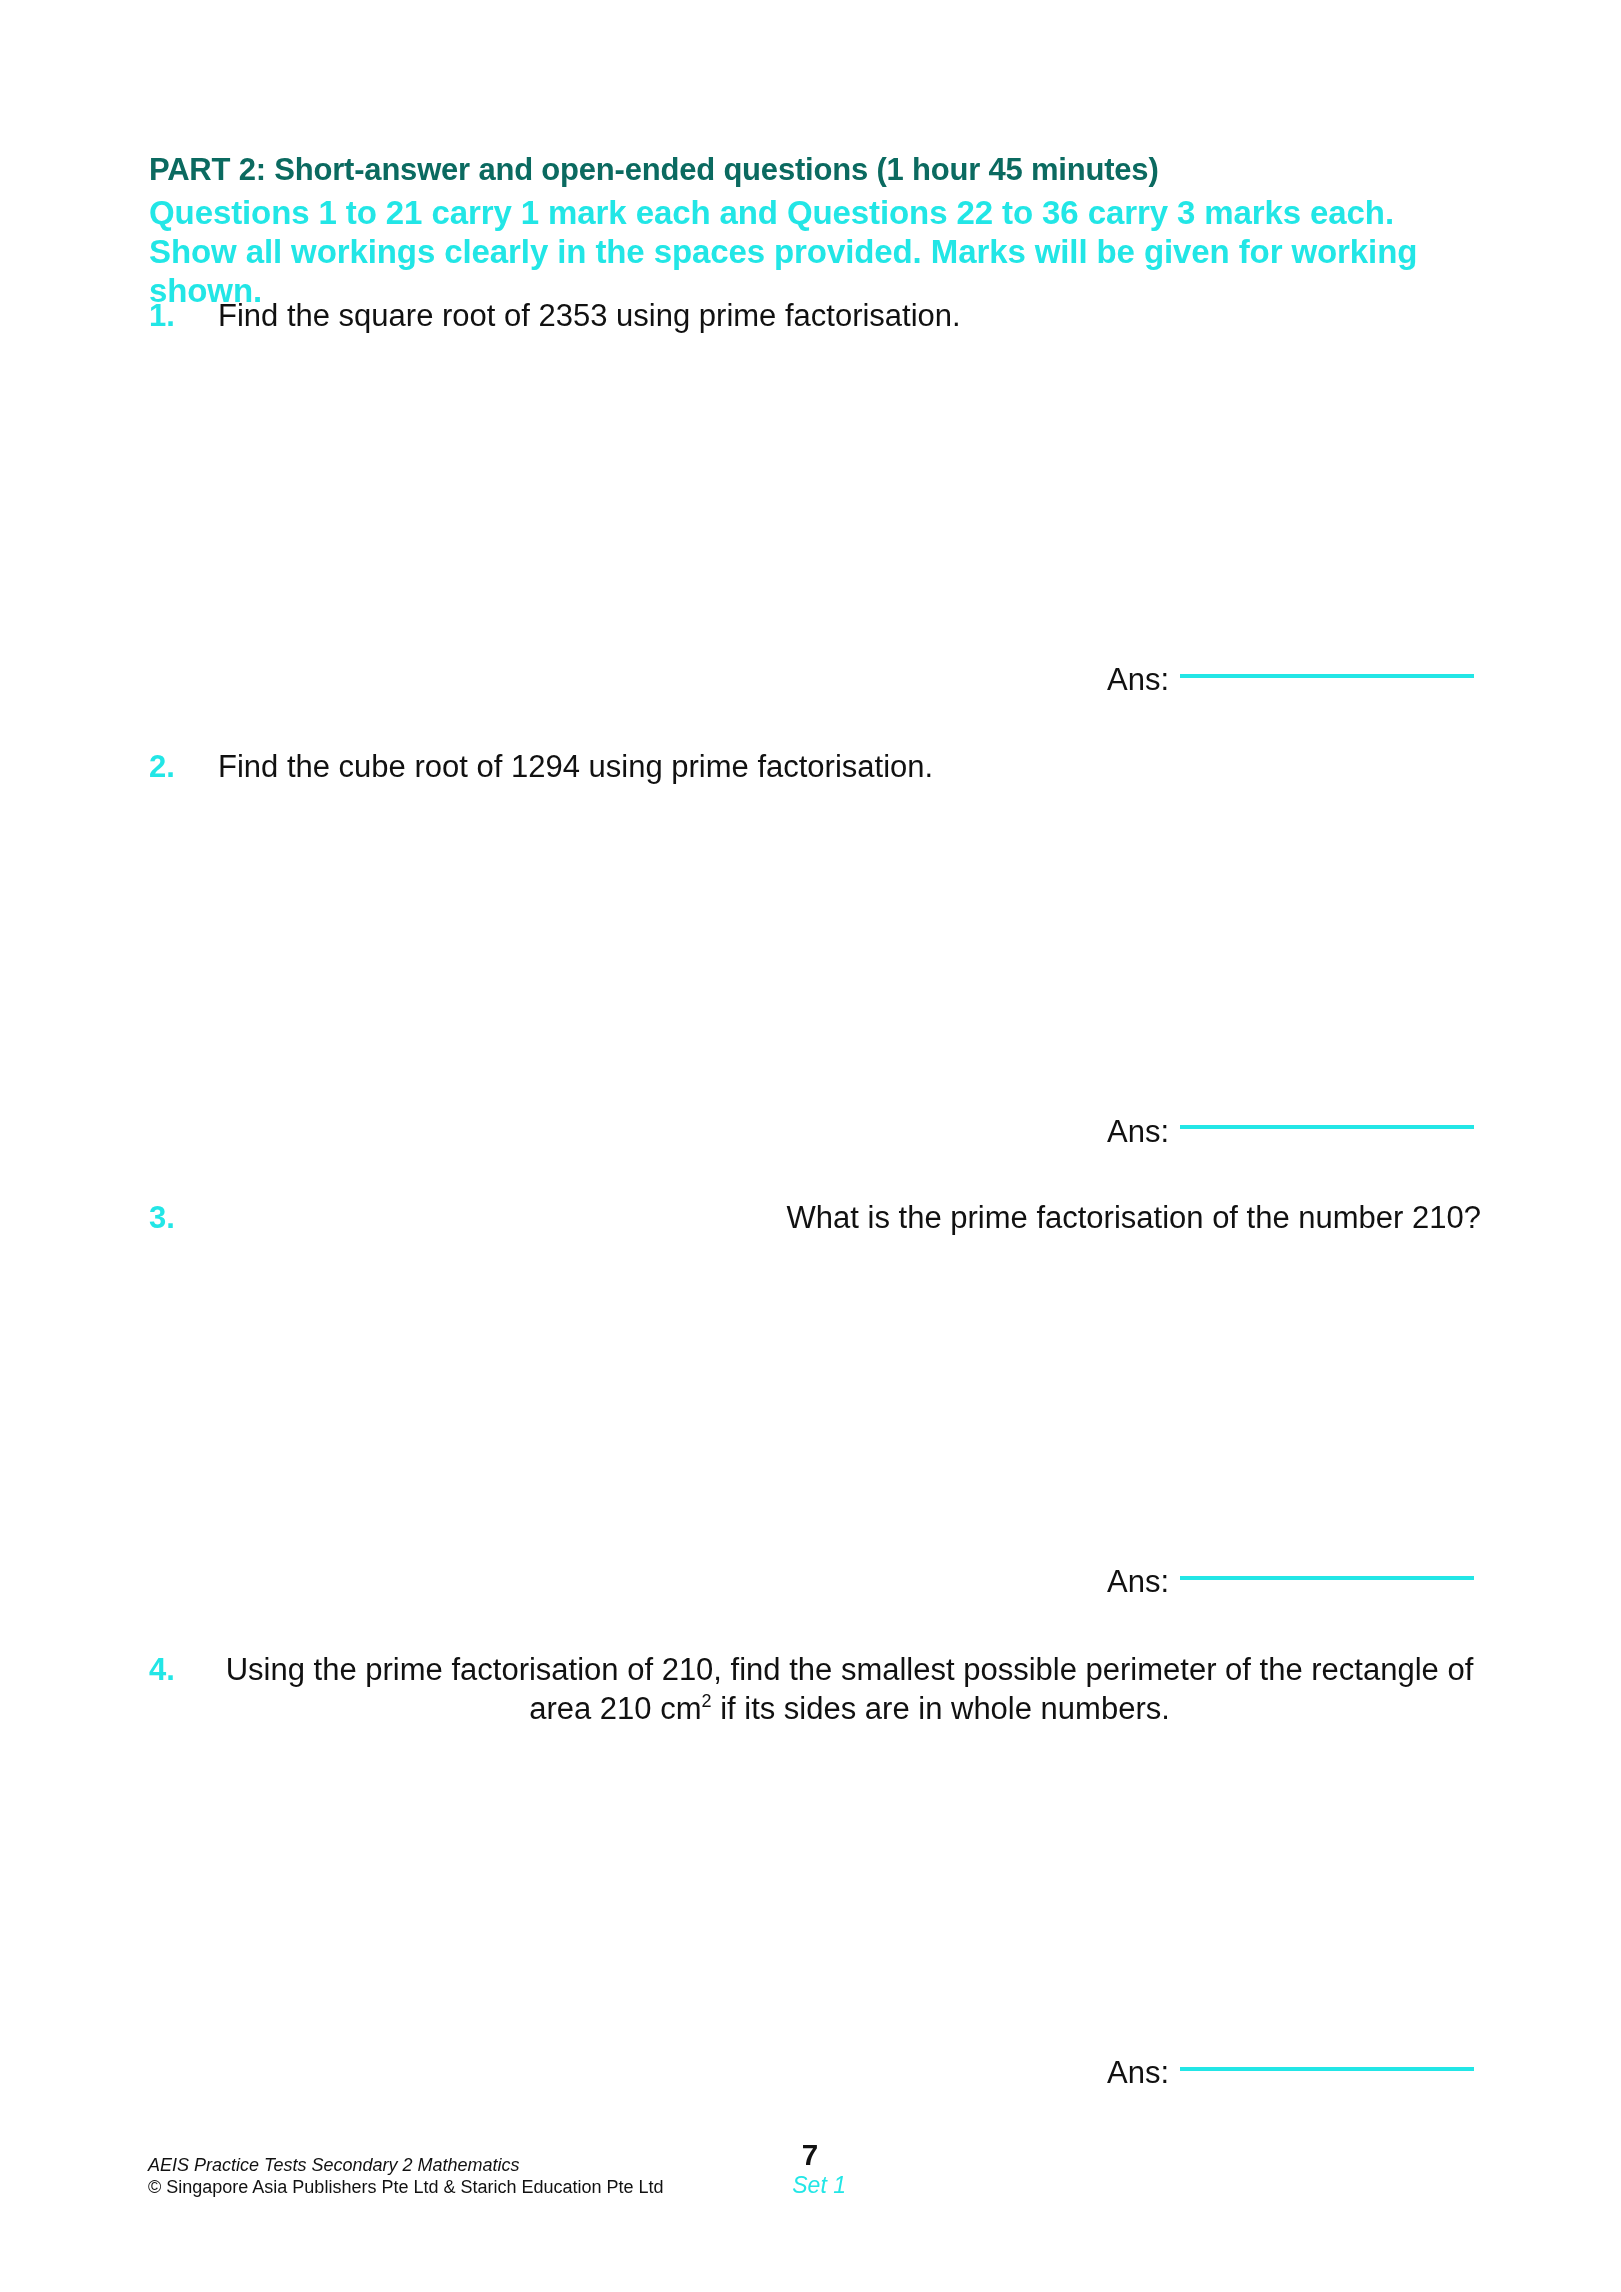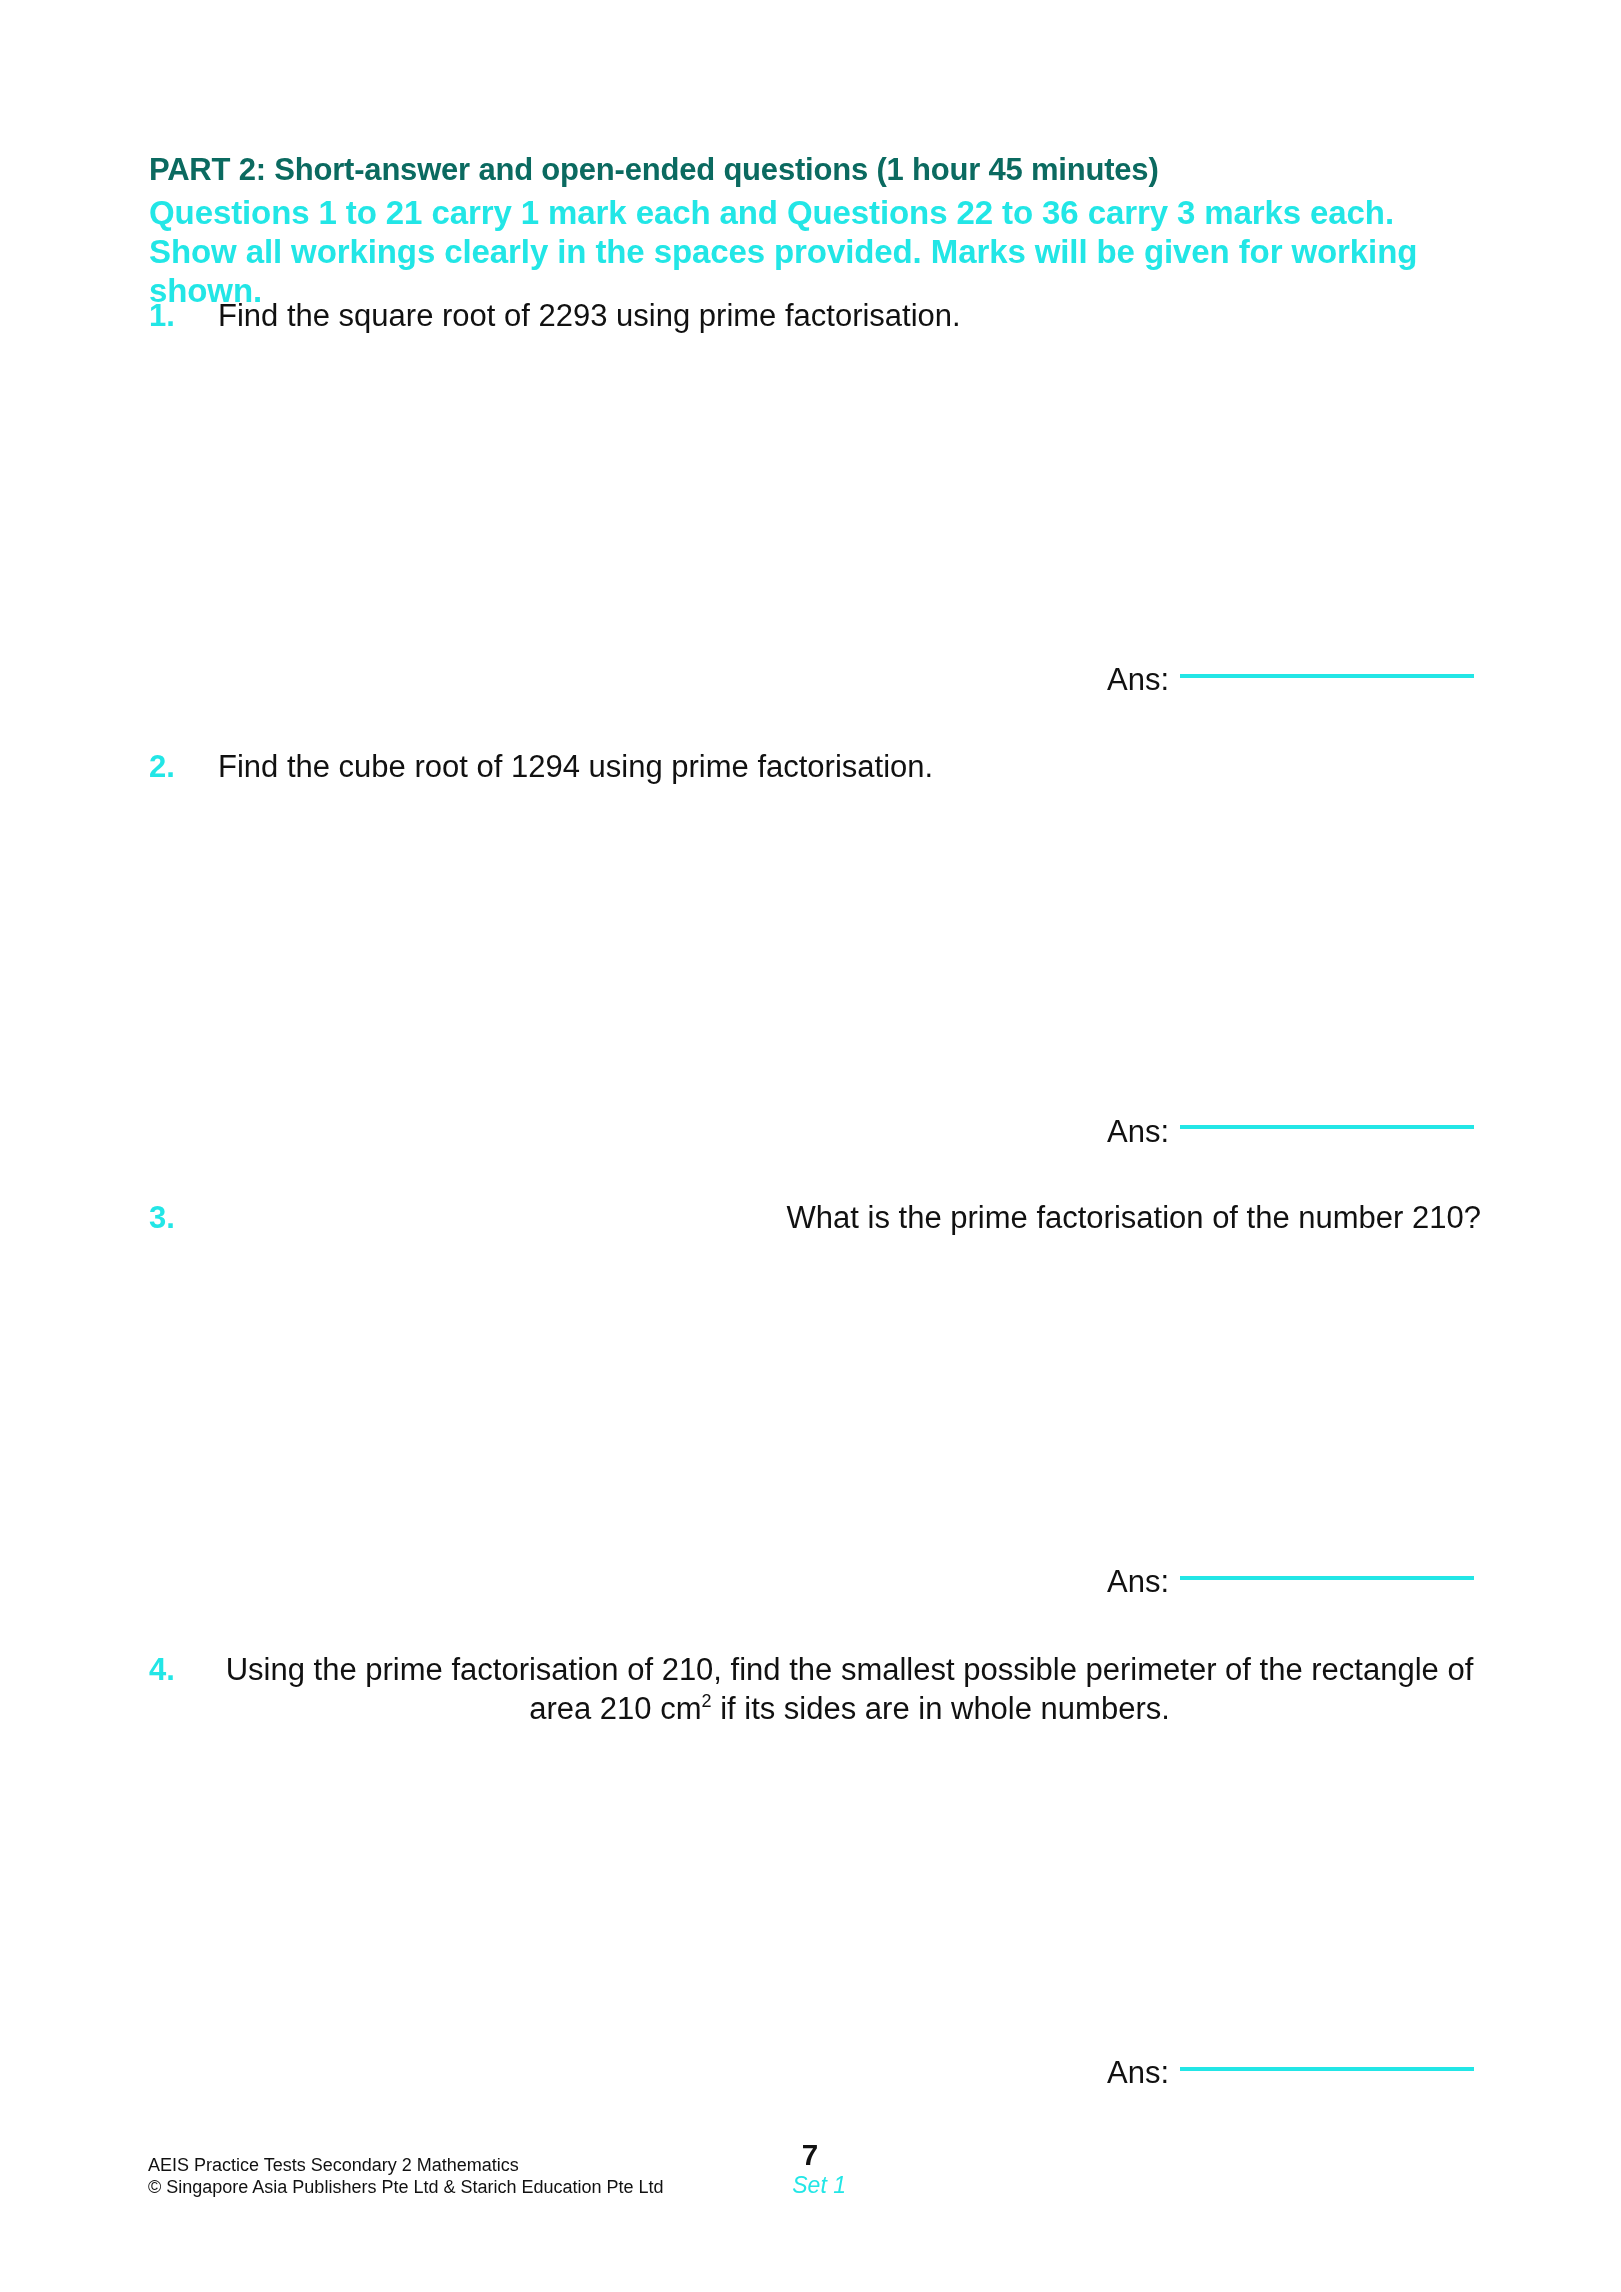--- a/index.html
+++ b/index.html
@@ -17,36 +17,36 @@
     .pagenum { left: 792px; width: 36px; text-align: center; font-size: 29.6px; font-weight: bold; color: #111111; line-height: 30px; }
     .setlbl { left: 774px; width: 72px; text-align: right; font-size: 23px; font-style: italic; color: #22e6e6; line-height: 25px; }
   </style>
 </head>
 <body>
 
 <div class="abs heading">PART 2: Short-answer and open-ended questions (1 hour 45 minutes)</div>
 <div class="abs instr">Questions 1 to 21 carry 1 mark each and Questions 22 to 36 carry 3 marks each. Show all workings clearly in the spaces provided. Marks will be given for working shown.</div>
 
 <div class="abs qnum" style="top:296px;">1.</div>
-<div class="abs qtext" style="top:296px;">Find the square root of 2293 using prime factorisation.</div>
+<div class="abs qtext" style="top:296px;">Find the square root of 2353 using prime factorisation.</div>
 <div class="abs ans" style="top:650px;">Ans:</div>
 <div class="abs ansline" style="top:674px;"></div>
 
 <div class="abs qnum" style="top:747px;">2.</div>
 <div class="abs qtext" style="top:747px;">Find the cube root of 1294 using prime factorisation.</div>
 <div class="abs ans" style="top:1102px;">Ans:</div>
 <div class="abs ansline" style="top:1125px;"></div>
 
 <div class="abs qnum" style="top:1198px;">3.</div>
 <div class="abs qtext" style="top:1198px;text-align:right;">What is the prime factorisation of the number 210?</div>
 <div class="abs ans" style="top:1552px;">Ans:</div>
 <div class="abs ansline" style="top:1576px;"></div>
 
 <div class="abs qnum" style="top:1650px;">4.</div>
 <div class="abs qtext" style="top:1650px;text-align:center;"><span>Using the prime factorisation of 210, find the smallest possible perimeter of the rectangle of area 210 cm</span><sup>2</sup><span> if its sides are in whole numbers.</span></div>
 <div class="abs ans" style="top:2043px;">Ans:</div>
 <div class="abs ansline" style="top:2067px;"></div>
 
-<div class="abs foot" style="top:2154px;">AEIS Practice Tests Secondary 2 Mathematics</div>
+<div class="abs foot" style="top:2154px;font-style:italic;">AEIS Practice Tests Secondary 2 Mathematics</div>
 <div class="abs foot" style="top:2176px;">© Singapore Asia Publishers Pte Ltd &amp; Starich Education Pte Ltd</div>
 <div class="abs pagenum" style="top:2140px;">7</div>
 <div class="abs setlbl" style="top:2173px;">Set 1</div>
 
 
 </body></html>

